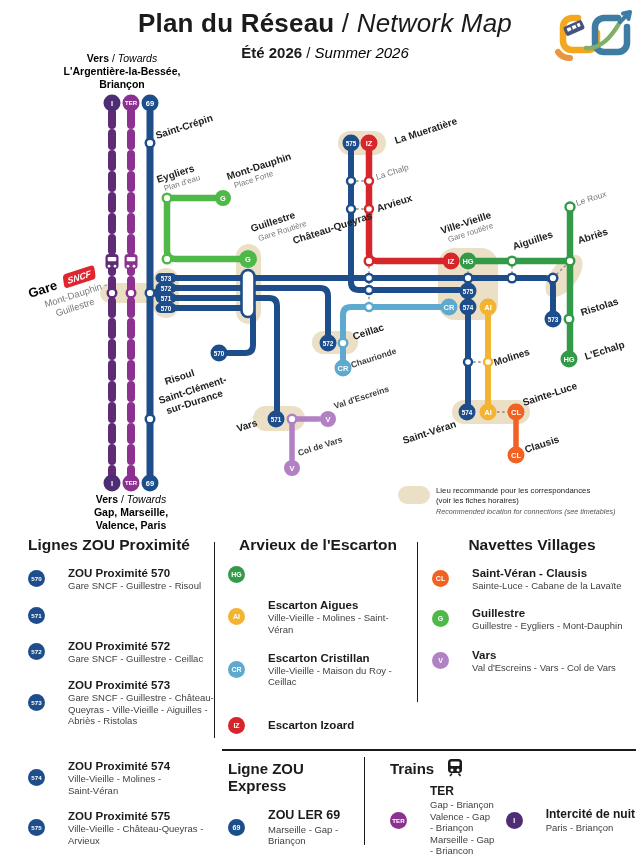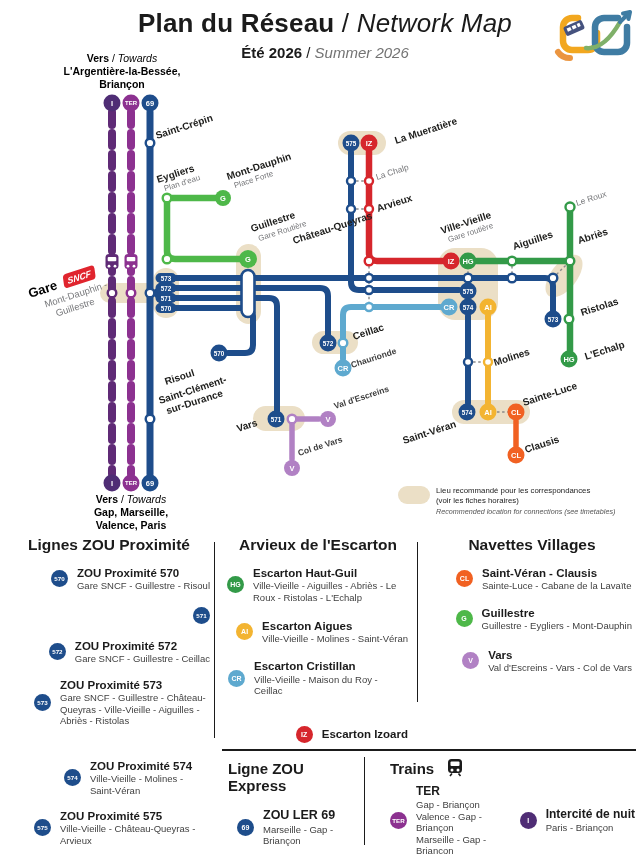--- a/index.html
+++ b/index.html
@@ -4,38 +4,38 @@
 <style>
   html,body{margin:0;padding:0;background:#fff;}
   body{font-family:"Liberation Sans", sans-serif;color:#1b1b1b;}
   #page{position:relative;width:640px;height:854px;background:#fff;overflow:hidden;}
   
   .hdr-title{position:absolute;left:70px;top:8px;width:510px;text-align:center;font-size:26px;letter-spacing:.2px;}
   .hdr-title .fr{font-weight:800;}
   .hdr-title .en{font-style:italic;font-weight:400;}
   .hdr-sub{position:absolute;left:70px;top:44px;width:510px;text-align:center;font-size:15px;}
   .hdr-sub .fr{font-weight:800;}
-  .hdr-sub .en{font-style:italic;font-weight:400;color:#737373;}
+  .hdr-sub .en{font-style:italic;font-weight:400;color:#000000;}
   
   svg{position:absolute;left:0;top:0;font-family:"Liberation Sans", sans-serif;}
   .ln{fill:none;stroke-linecap:round;stroke-linejoin:round;}
   .blob{fill:#ebdfc6;}
   .conn{fill:none;stroke:#8b8b8b;stroke-width:1.4;stroke-dasharray:2.5 2.6;}
   .stn{fill:#fff;stroke-width:2.4;}
   .bt{fill:#fff;font-weight:800;font-size:7.5px;text-anchor:middle;dominant-baseline:central;}
   .bt6{font-size:6px;} .bt65{font-size:6.3px;}
   .lbl{font-weight:800;fill:#1d1d1b;font-size:10px;}
   .sub{font-weight:400;fill:#77787b;font-size:8px;}
   .gray{fill:#77787b;font-weight:500;}
   .mid{fill:#3c3c3c;font-weight:600;}
   .ctr{text-anchor:middle;}
   
   .col{position:absolute;}
   .col h3{margin:0 0 12px 0;font-size:15.5px;font-weight:800;}
-  .entry{display:flex;align-items:center;gap:9px;justify-content:flex-end;}
+  .entry{display:flex;align-items:center;gap:23px;}
   .cbdg{width:17px;height:17px;border-radius:50%;color:#fff;font-weight:800;font-size:7px;display:flex;align-items:center;justify-content:center;flex:0 0 17px;}
   .cbdg.sm{font-size:6.2px;}
   .ename{font-size:11.5px;font-weight:800;line-height:1.25;}
   .edesc{font-size:9.5px;color:#3f3f3f;line-height:1.22;}
   .c-blue{background:#1e4d8b}.c-hg{background:#339a48}.c-ai{background:#f3b431}.c-cr{background:#5ea9cf}
   .c-iz{background:#d6262c}.c-cl{background:#f16122}.c-g{background:#4eb849}.c-v{background:#b181c4}
   .c-ter{background:#8c3190}.c-i{background:#4f2d75}
   .vrule{position:absolute;width:1.3px;background:#1b1b1b;}
   .hrule{position:absolute;height:1.6px;background:#1b1b1b;}
 </style>
@@ -461,24 +461,20 @@
           <div class="ename">ZOU Proximité 575</div>
           <div class="edesc" style="width:150px;">Ville-Vieille - Château-Queyras - Arvieux</div>
         </div>
     </div>
   </div>
 
   <div class="col" style="left:228px;top:536px;width:180px;">
     <h3 style="text-align:center;">Arvieux de l'Escarton</h3>
     <div class="entry" style="margin-bottom:15px;">
       <div class="cbdg c-hg">HG</div>
-      <div>
-          <div class="ename">Escarton Haut-Guil</div>
-          <div class="edesc" style="width:155px;">Ville-Vieille - Aiguilles - Abriès - Le Roux - Ristolas - L'Echalp</div>
-        </div>
     </div>
     <div class="entry" style="margin-bottom:15px;">
       <div class="cbdg c-ai">AI</div>
       <div>
           <div class="ename">Escarton Aigues</div>
           <div class="edesc">Ville-Vieille - Molines - Saint-Véran</div>
         </div>
     </div>
     <div class="entry" style="margin-bottom:29px;">
       <div class="cbdg c-cr">CR</div>

